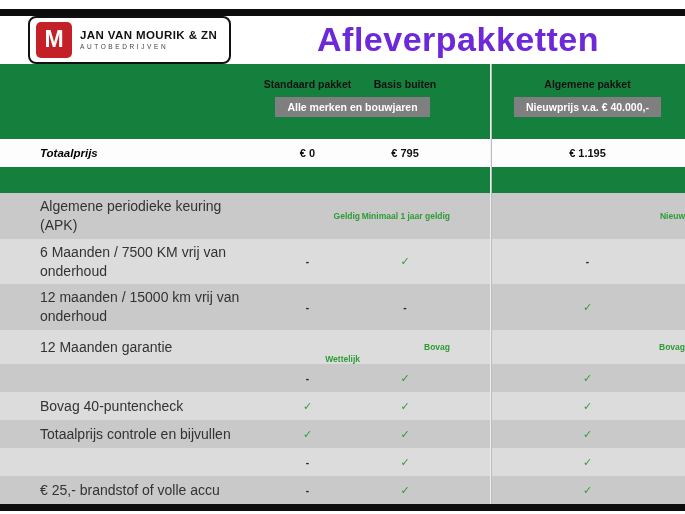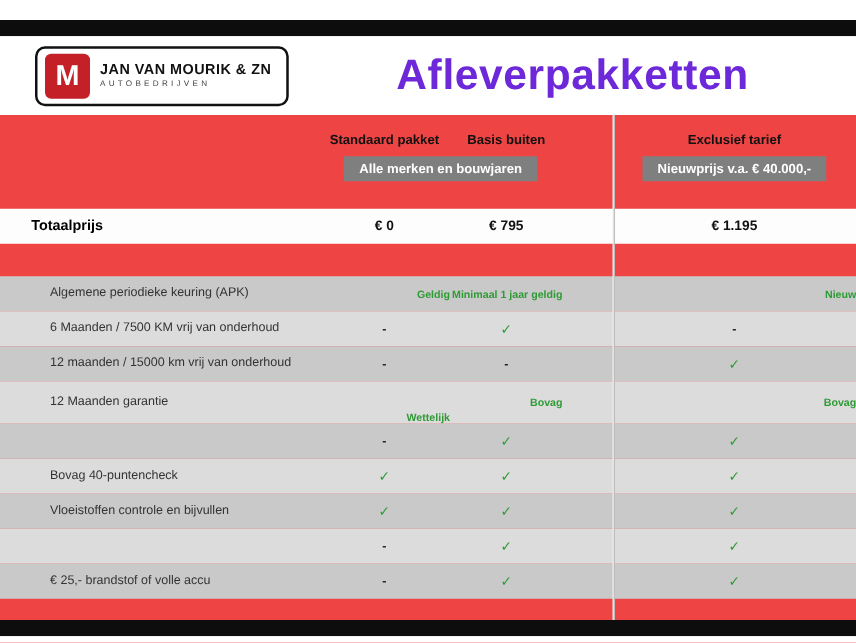--- a/index.html
+++ b/index.html
@@ -13,44 +13,44 @@
   header { height:63px; background:#fff; display:flex; align-items:center; }
   .logo-box { margin-left:28px; border:2px solid #111; border-radius:8px; background:#fff;
               display:flex; align-items:center; gap:8px; padding:4px 12px 4px 6px; height:48px; }
   .logo-mark { width:36px; height:36px; background:#c32127; border-radius:5px; color:#fff;
                display:flex; align-items:center; justify-content:center;
                font-weight:bold; font-size:23px; }
   .logo-name { font-weight:bold; font-size:11.5px; letter-spacing:.4px; color:#111; white-space:nowrap; }
   .logo-sub  { font-size:6.5px; letter-spacing:2.6px; color:#444; margin-top:2px; }
   h1 { flex:1; text-align:center; font-size:34px; font-weight:bold; color:#6d28d9; letter-spacing:.5px; }
 
-  .table { flex:1; position:relative; background:#ef4444; padding-top:14px; }
+  .table { flex:1; position:relative; background:#15803d; padding-top:14px; }
   .divider-v { position:absolute; left:490px; top:0; bottom:0; width:2px; background:#efefef;
                border-right:1px solid #bdbdbd; z-index:3; }
 
   .grid { display:grid; grid-template-columns:255px 105px 90px 40px 195px; align-items:center; }
 
   .colh { text-align:center; font-weight:bold; font-size:10.5px; color:#111; }
   .c1 { grid-column:2; } .c2 { grid-column:3; } .c3 { grid-column:5; }
 
   .badges { margin-top:7px; }
   .badge { background:#7f7f7f; color:#fff; font-weight:bold; font-size:10.5px;
            text-align:center; padding:4px 12px; width:fit-content; margin:0 auto; white-space:nowrap; }
   .badge.left { grid-column:2 / 4; }
   .badge.right { grid-column:5; }
 
   .price-row { margin-top:22px; height:28px; background:#fdfdfd; }
-  .price-label { grid-column:1; padding-left:25px; font-weight:bold; font-size:11.5px; color:#000; }
+  .price-label { grid-column:1; padding-left:40px; font-weight:bold; font-size:11.5px; color:#000;font-style:italic; }
   .price-val { text-align:center; font-weight:bold; font-size:11px; color:#111; }
 
   .rows { margin-top:26px; }
   .row { min-height:28px; }
   .row:nth-child(odd)  { background:#c9c9c9; }
   .row:nth-child(even) { background:#dcdcdc; }
-  .cell-lab { grid-column:1; padding:4px 12px 4px 40px; font-size:10px; color:#333; line-height:1.35; }
+  .cell-lab { grid-column:1; padding:4px 12px 4px 40px; font-size:14px; color:#333; line-height:1.35; }
   .cell-val { text-align:center; }
   .cell-val.word  { color:#2e9b35; font-weight:bold; font-size:8.5px;text-align:right; }
   .cell-val.check { color:#2e9b35; font-size:11px; }
   .cell-val.dash  { color:#222; font-weight:bold; font-size:10px; }
 </style>
 </head>
 <body>
 
 <div class="page">
   <div class="strip-top"></div>
@@ -68,21 +68,21 @@
     </div>
     <h1>Afleverpakketten</h1>
   </header>
 
   <section class="table">
     <div class="divider-v"></div>
 
     <div class="grid col-headers">
       <div class="colh c1">Standaard pakket</div>
       <div class="colh c2">Basis buiten</div>
-      <div class="colh c3">Exclusief tarief</div>
+      <div class="colh c3">Algemene pakket</div>
     </div>
 
     <div class="grid badges">
       <div class="badge left">Alle merken en bouwjaren</div>
       <div class="badge right">Nieuwprijs v.a. € 40.000,-</div>
     </div>
 
     <div class="grid price-row">
       <div class="price-label">Totaalprijs</div>
       <div class="price-val c1">€ 0</div>
@@ -120,21 +120,21 @@
           <div class="cell-val check" style="grid-column: 3;">✓</div>
           <div class="cell-val check" style="grid-column: 5;">✓</div>
         </div>
         <div class="grid row">
           <div class="cell-lab">Bovag 40-puntencheck</div>
           <div class="cell-val check" style="grid-column: 2;">✓</div>
           <div class="cell-val check" style="grid-column: 3;">✓</div>
           <div class="cell-val check" style="grid-column: 5;">✓</div>
         </div>
         <div class="grid row">
-          <div class="cell-lab">Vloeistoffen controle en bijvullen</div>
+          <div class="cell-lab">Totaalprijs controle en bijvullen</div>
           <div class="cell-val check" style="grid-column: 2;">✓</div>
           <div class="cell-val check" style="grid-column: 3;">✓</div>
           <div class="cell-val check" style="grid-column: 5;">✓</div>
         </div>
         <div class="grid row">
           <div class="cell-val dash" style="grid-column: 2;">-</div>
           <div class="cell-val check" style="grid-column: 3;">✓</div>
           <div class="cell-val check" style="grid-column: 5;">✓</div>
         </div>
         <div class="grid row">

